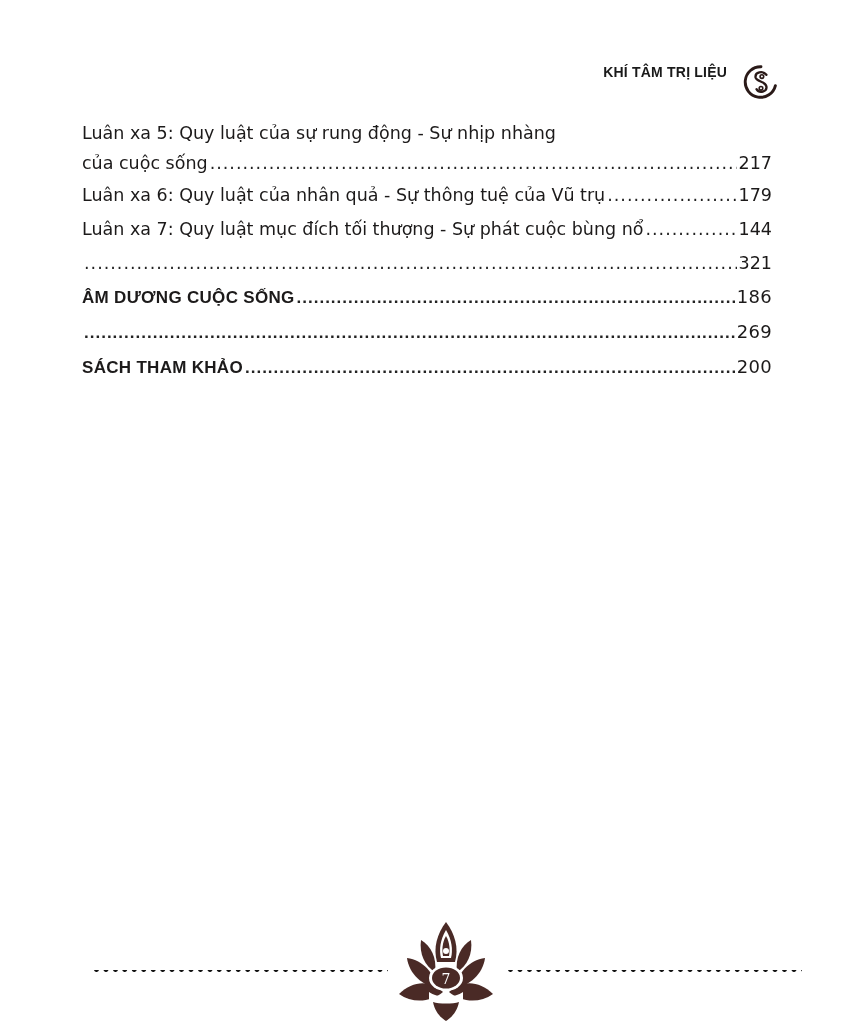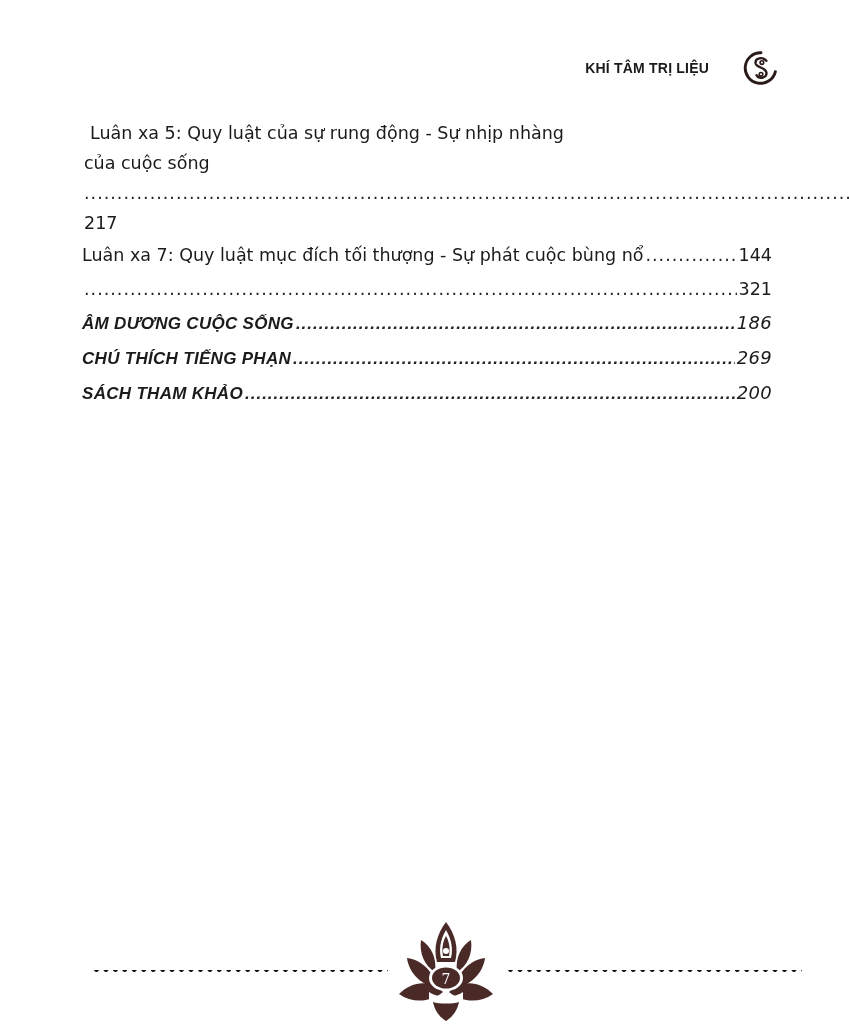--- a/index.html
+++ b/index.html
@@ -1,37 +1,37 @@
 <!DOCTYPE html>
 <html><head>
 <meta charset="utf-8">
 <style>
   html, body { margin: 0; padding: 0; }
   body {
     width: 849px; height: 1024px; background: #ffffff; position: relative; overflow: hidden;
     font-family: "DejaVu Sans", sans-serif; color: #1c1a1a;
   }
   .header {
-    position: absolute; top: 50px; right: 70px; display: flex; align-items: center; gap: 34px;
+    position: absolute; top: 64px; right: 70px; display: flex; gap: 16px;
   }
   .header-title {
     font-family: "Liberation Sans", sans-serif; font-weight: bold; font-size: 14px; letter-spacing: 0.2px; color: #1a1a1a;
   }
   .logo { width: 36px; height: 36px; }
   .toc { position: absolute; top: 118px; left: 82px; width: 690px; }
   .entry { display: flex; align-items: baseline; font-size: 17.5px; line-height: 34px; }
   .entry .title { white-space: nowrap; }
   .entry .leader {
     flex: 1; overflow: hidden; white-space: nowrap; margin: 0 2px; letter-spacing: 1px; color: #222;
   }
   .entry .leader::after { content: "........................................................................................................................................................................................................"; }
   .entry .page { white-space: nowrap; }
-  .first-line { font-size: 17.5px; line-height: 30px; margin-left: 8px; }
-  .entry.wrapped { line-height: 30px; flex-direction: column; }
-  .entry.major { font-family: "Liberation Sans", sans-serif; font-weight: bold; font-size: 17px; letter-spacing: 0.3px; font-style: italic; }
+  .first-line { font-size: 17.5px; line-height: 30px; }
+  .entry.wrapped { line-height: 30px; }
+  .entry.major { font-family: "Liberation Sans", sans-serif; font-weight: bold; font-size: 17px; letter-spacing: 0.3px; }
   .entry.major .page { font-weight: normal; font-family: "DejaVu Sans", sans-serif; font-size: 18px; }
   .footer { position: absolute; top: 918px; left: 0; width: 849px; height: 100px; }
   .dots {
     position: absolute; top: 52px; height: 6px; overflow: hidden; white-space: nowrap;
     font-size: 14px; line-height: 0px; letter-spacing: 0.5px; font-weight: bold; color: #111;
   }
   .dots::after { content: "••••••••••••••••••••••••••••••••••••••••••••••••••••••••••••••••••••••••••••"; }
   .dots-left { left: 92px; width: 296px; }
   .dots-right { left: 506px; width: 296px; }
   .lotus { position: absolute; left: 393px; top: 0px; width: 106px; height: 104px; }
@@ -52,35 +52,39 @@
 <div class="toc">
   <div>
     <div class="first-line">Luân xa 5: Quy luật của sự rung động - Sự nhịp nhàng</div>
     <div class="entry wrapped">
       <span class="title">của cuộc sống</span>
       <span class="leader"></span>
       <span class="page">217</span>
     </div>
   </div>
   <div class="entry">
+    <span class="title">Luân xa 6: Quy luật của nhân quả - Sự thông tuệ của Vũ trụ</span>
+    <span class="leader"></span>
+    <span class="page">179</span>
+  </div>
+  <div class="entry">
     <span class="title">Luân xa 7: Quy luật mục đích tối thượng - Sự phát cuộc bùng nổ</span>
     <span class="leader"></span>
     <span class="page">144</span>
   </div>
   <div class="entry">
     <span class="leader"></span>
     <span class="page">321</span>
   </div>
   <div class="entry major">
     <span class="title">ÂM DƯƠNG CUỘC SỐNG</span>
     <span class="leader"></span>
     <span class="page">186</span>
   </div>
   <div class="entry major">
-    <span class="title">CHÚ THÍCH TIẾNG PHẠN</span>
     <span class="leader"></span>
     <span class="page">269</span>
   </div>
   <div class="entry major">
     <span class="title">SÁCH THAM KHẢO</span>
     <span class="leader"></span>
     <span class="page">200</span>
   </div>
 </div>
 

